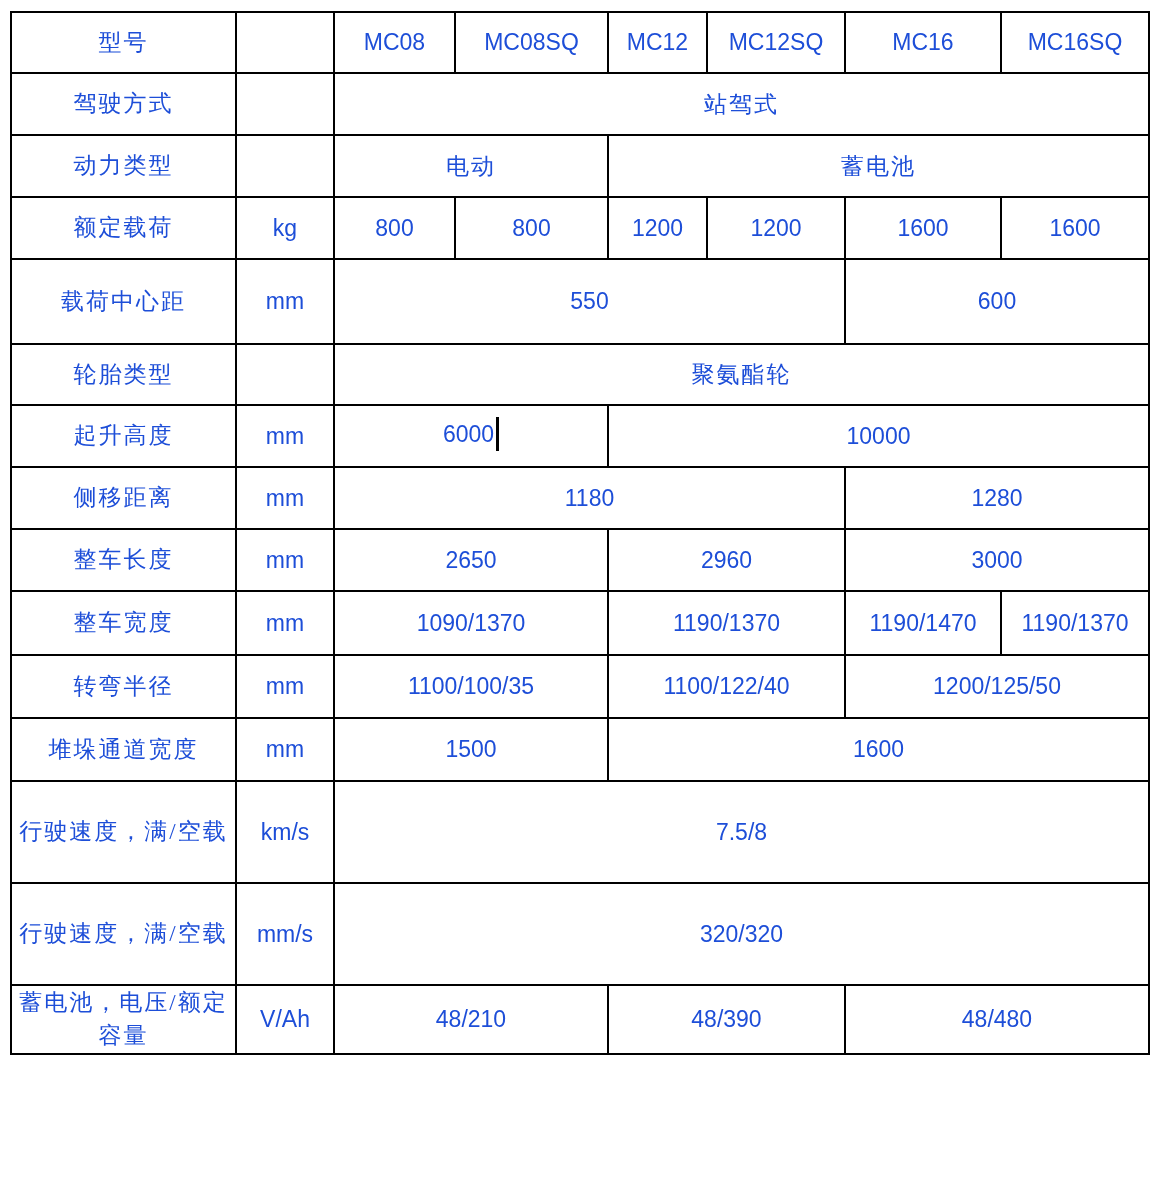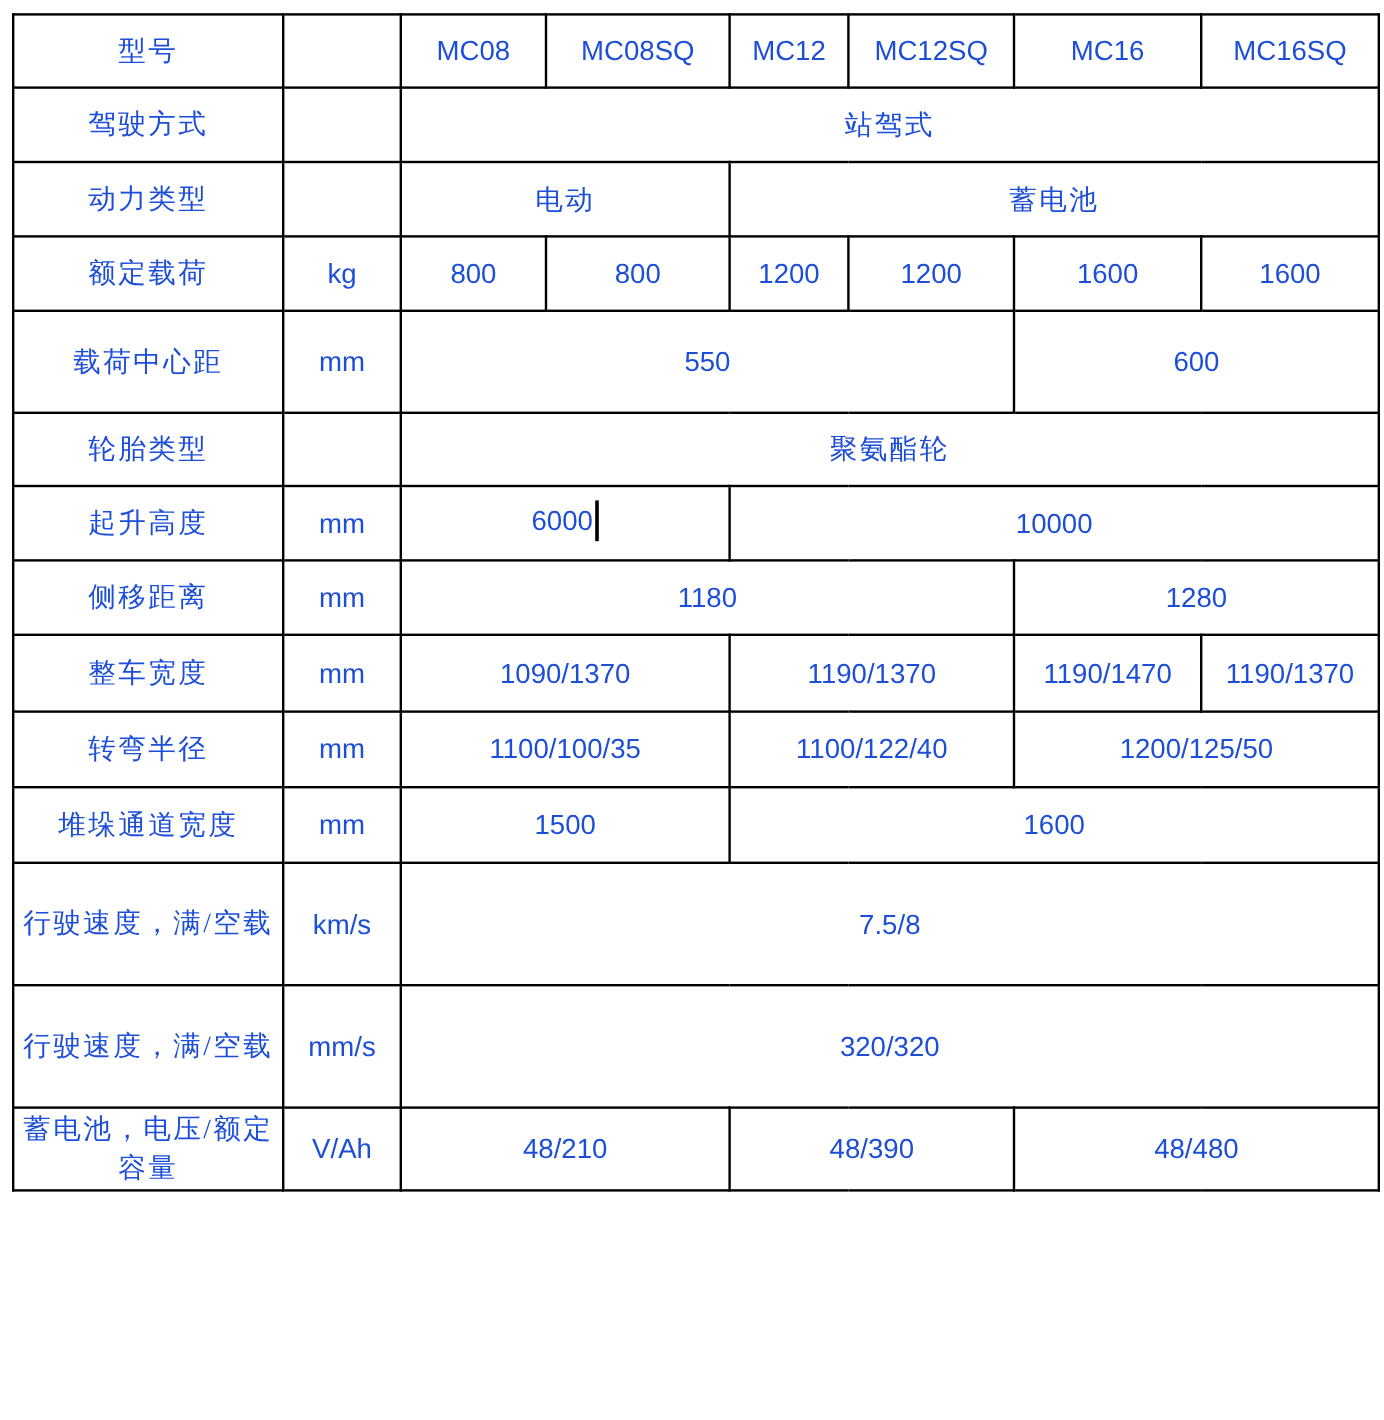--- a/index.html
+++ b/index.html
@@ -135,20 +135,27 @@
       <td colspan="4" class="num">10000</td>
     </tr>
 
     <tr class="h62">
       <td class="lbl cjk">侧移距离</td>
       <td class="num">mm</td>
       <td colspan="4" class="num">1180</td>
       <td colspan="2" class="num">1280</td>
     </tr>
 
+    <tr class="h62">
+      <td class="lbl cjk">整车长度</td>
+      <td class="num">mm</td>
+      <td colspan="2" class="num">2650</td>
+      <td colspan="2" class="num">2960</td>
+      <td colspan="2" class="num">3000</td>
+    </tr>
 
     <tr class="h64">
       <td class="lbl cjk">整车宽度</td>
       <td class="num">mm</td>
       <td colspan="2" class="num">1090/1370</td>
       <td colspan="2" class="num">1190/1370</td>
       <td class="num">1190/1470</td>
       <td class="num">1190/1370</td>
     </tr>
 

